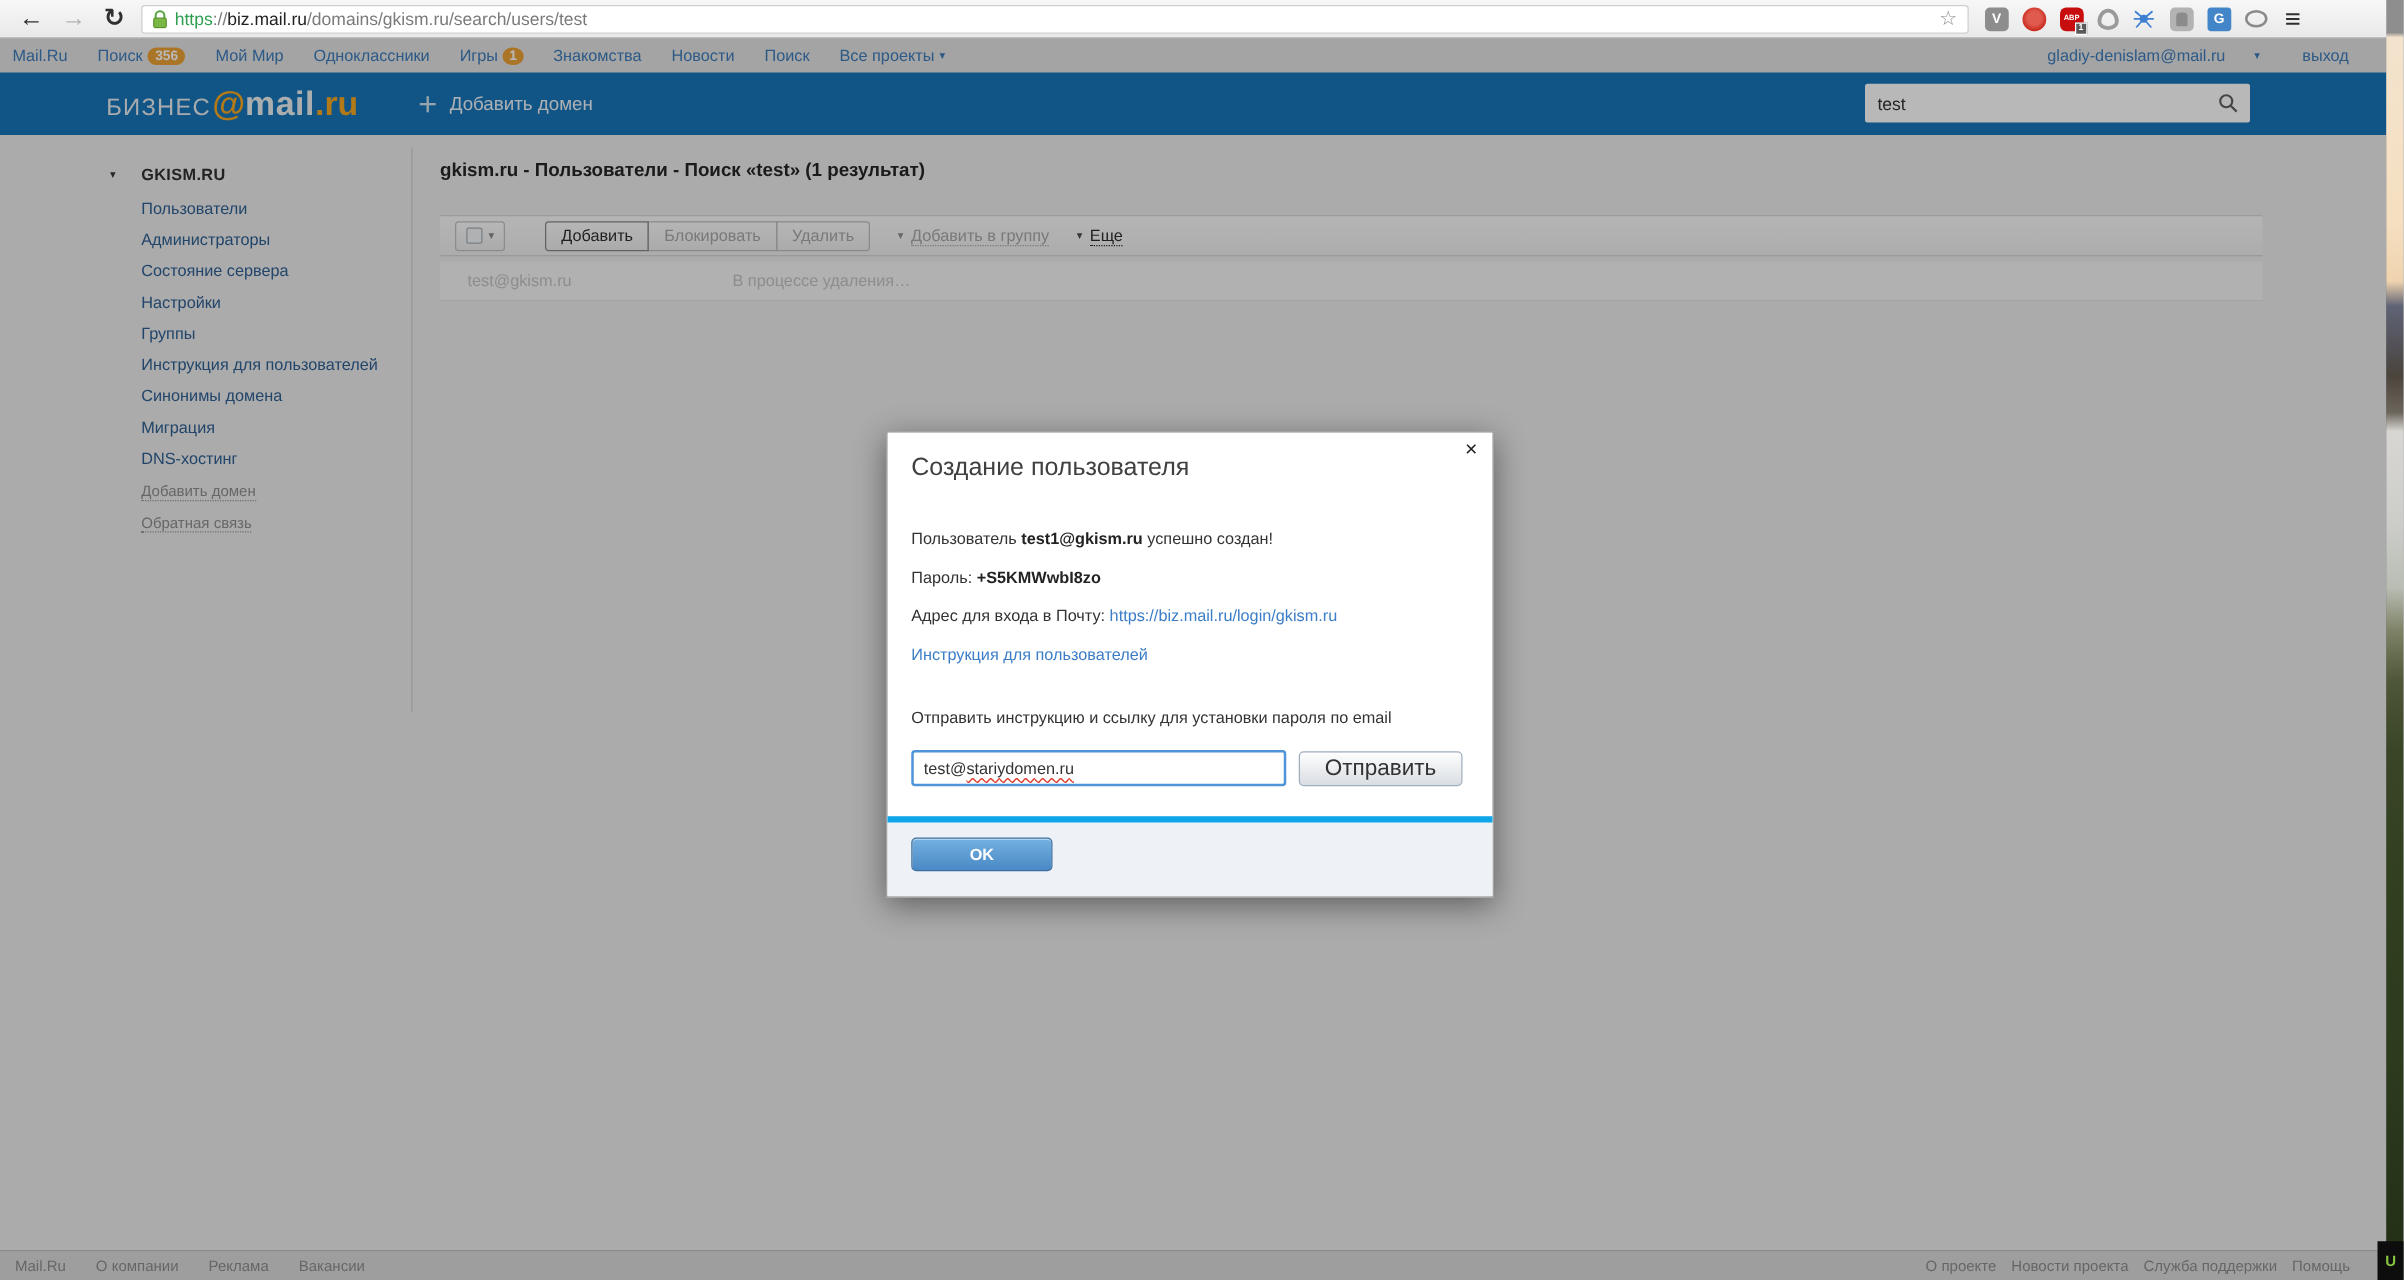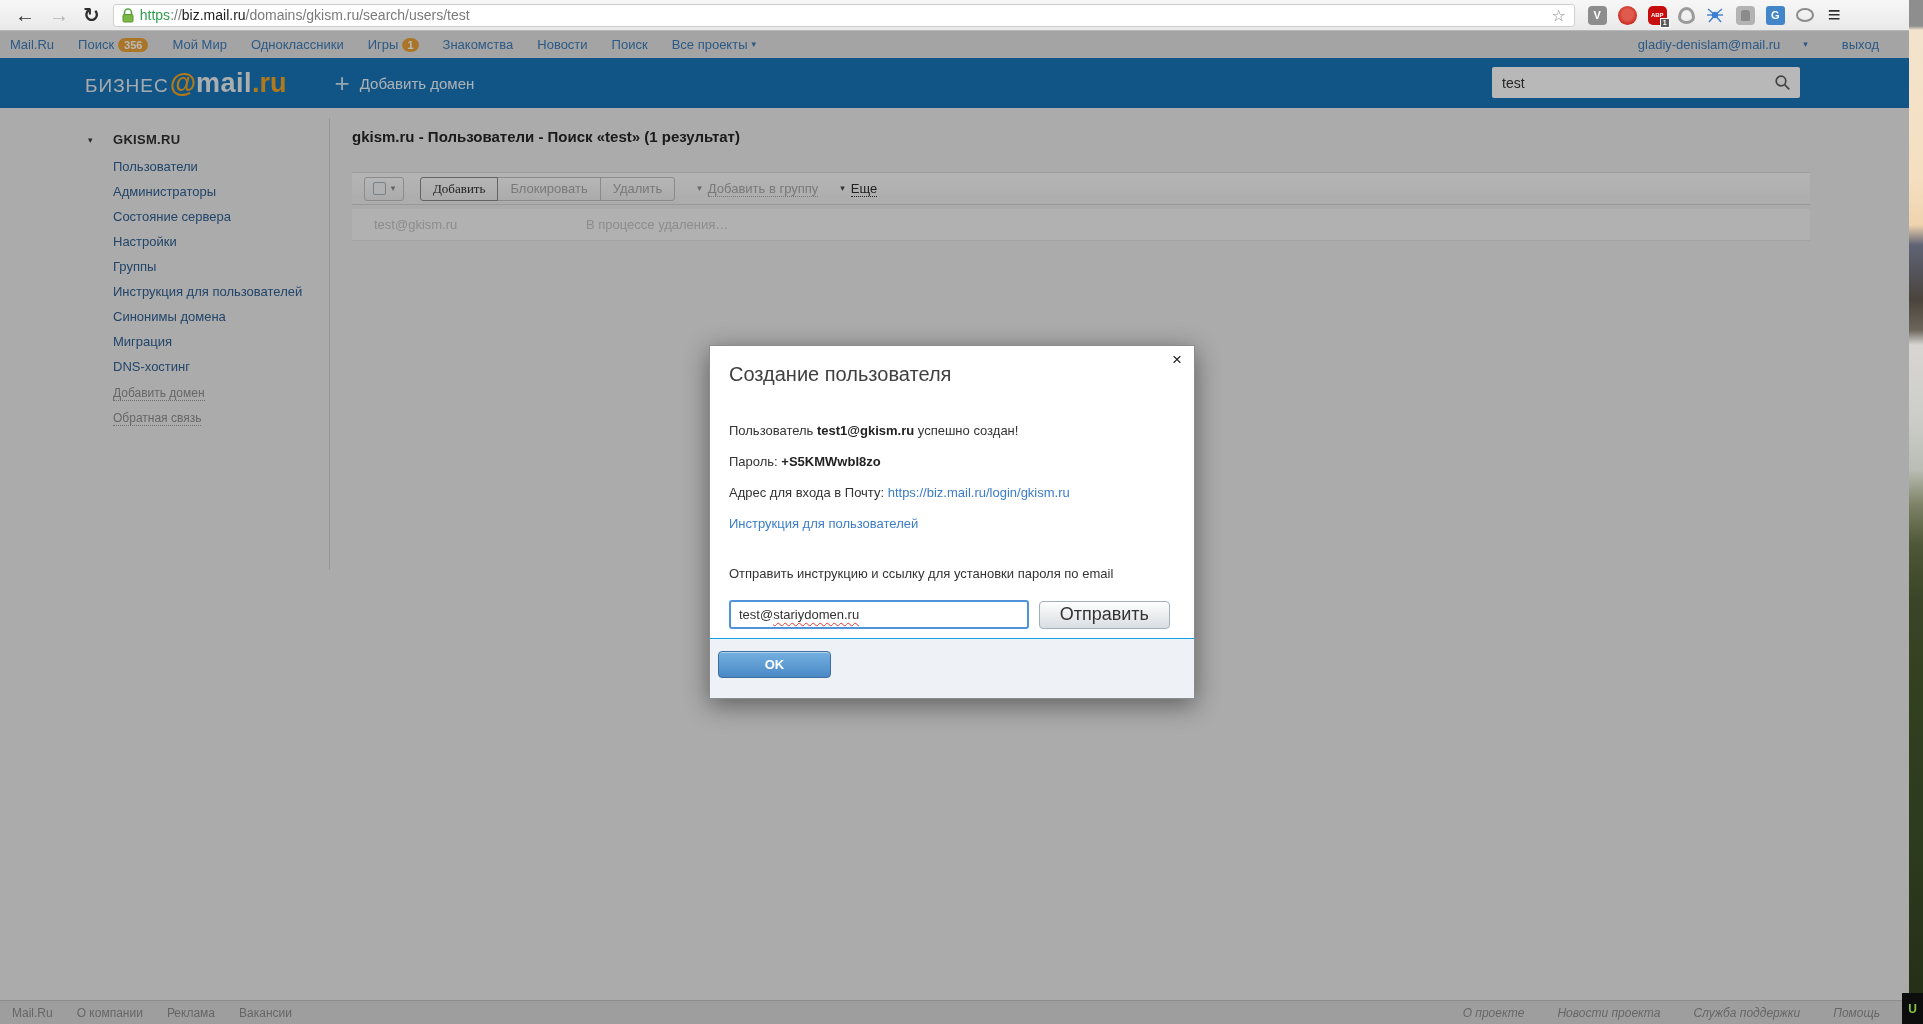--- a/index.html
+++ b/index.html
@@ -76,61 +76,61 @@
   .page-title{font-size:15px;font-weight:bold;color:#262626;}
   .toolbar{margin-top:27px;height:31px;background:linear-gradient(#fbfbfb,#efefef);border-top:1px solid #d9d9d9;
            border-bottom:1px solid #d4d4d4;display:flex;align-items:center;padding-left:12px;box-sizing:content-box;}
   .cb-btn{width:38px;height:22px;border:1px solid #c2c2c2;border-radius:3px;background:linear-gradient(#fdfdfd,#ededed);
           display:flex;align-items:center;justify-content:center;gap:5px;cursor:pointer;}
   .cb{width:11px;height:11px;border:1px solid #a9b1b9;border-radius:2px;background:#f3f6f9;}
   .cb-btn .caret{color:#8a8a8a;}
   .btn-group{display:flex;margin-left:16px;}
   .btn{height:24px;padding:0 12px;border:1px solid #bfbfbf;background:linear-gradient(#fcfcfc,#ededed);
        font-size:13px;font-family:inherit;cursor:pointer;margin-left:-1px;}
-  .btn:first-child{margin-left:0;border-radius:3px 0 0 3px;font-family:Liberation Serif, serif;}
+  .btn:first-child{margin-left:16px;border-radius:3px 0 0 3px;}
   .btn:last-child{border-radius:0 3px 3px 0;}
   .btn.enabled{border-color:#8a8a8a;color:#2e2e2e;position:relative;z-index:2;}
   .btn.disabled{color:#a8a8a8;}
   .dd{display:flex;align-items:center;gap:6px;margin-left:22px;cursor:pointer;}
   .dd .caret{color:#8f8f8f;}
   .dd.more .caret{color:#4d4d4d;}
   .dd-label{border-bottom:1px dotted currentColor;line-height:15px;}
   .dd.disabled .dd-label{color:#a8a8a8;}
   .dd.more .dd-label{color:#2e2e2e;}
   .user-row{margin-top:4px;height:31px;background:#f5f5f5;border-bottom:1px solid #e2e2e2;display:flex;
             align-items:center;padding-left:22px;cursor:pointer;}
   .cell{color:#c4c4c4;font-size:13px;}
   .cell.email{width:212px;}
 
   .page-footer{position:absolute;left:0;bottom:0;width:100%;height:24px;background:#dcdcdc;border-top:1px solid #c2c2c2;
                display:flex;align-items:center;box-sizing:border-box;padding:0 29px 0 12px;}
   .pf-link{color:#8e8e8e;font-size:12px;margin-right:24px;}
   .pf-right{margin-left:auto;display:flex;}
-  .pf-right .pf-link{margin-right:0;margin-left:33px;font-style:italic;}
+  .pf-right .pf-link{margin-right:0;margin-left:12px;}
 
   
   .overlay{position:absolute;left:0;top:31px;width:1909px;height:993px;background:rgba(0,0,0,.28);z-index:5;}
   .modal{position:absolute;left:709px;top:345px;width:486px;background:#fff;border:1px solid #8c8c8c;
          box-shadow:0 6px 24px rgba(0,0,0,.45);z-index:10;box-sizing:border-box;}
   .m-close{position:absolute;top:5px;right:12px;font-size:17px;color:#222;cursor:pointer;line-height:1;}
   .m-inner{padding:17px 24px 0 19px;border-radius:22px;}
   .m-title{font-size:20px;color:#404040;line-height:23px;}
   .m-p{margin:15px 0 0 0;font-size:13px;color:#333;line-height:16px;}
   .m-p.p1{margin-top:37px;}
   .m-p b{color:#222;}
   .m-link{color:#3b7dc7;}
   .m-hint{margin:34px 0 0 0;font-size:13px;color:#333;line-height:16px;}
   .m-inputrow{margin-top:18px;display:flex;align-items:center;gap:10px;}
   .m-input{width:325px;height:29px;box-sizing:border-box;border:2px solid #4f94d8;border-radius:3px;background:#fff;
            display:flex;align-items:center;padding:0 8px;font-size:13px;color:#333;cursor:text;white-space:nowrap;}
   .squiggle{text-decoration:underline;text-decoration-style:wavy;text-decoration-color:#e03b2f;
             text-decoration-thickness:1px;text-underline-offset:3px;}
   .m-send{height:28px;padding:0 20px;border:1px solid #9fb0bf;border-radius:4px;font-family:inherit;font-size:18px;
           color:#333;background:linear-gradient(#fefefe,#d9dde2);cursor:pointer;}
-  .m-footer{margin-top:9px;background:#eef1f5;border-top:1px solid #0ea5e9;padding:12px 0 20px 8px;}
+  .m-footer{margin-top:24px;background:#eef1f5;border-top:5px solid #0ea5e9;padding:12px 0 20px 19px;}
   .m-ok{min-width:113px;height:27px;border:1px solid #3c6f9f;border-radius:4px;font-family:inherit;font-size:13px;
         font-weight:600;color:#fff;background:linear-gradient(#74b0e0,#4a89c6);
         box-shadow:inset 0 1px 0 rgba(255,255,255,.45);cursor:pointer;}
 
   
   .wallpaper{position:absolute;right:0;top:0;width:14px;height:1024px;z-index:2;
     background:linear-gradient(to bottom,
       #8e8e8e 0px,#8e8e8e 26px,#f3e3cd 30px,#f5dfc0 180px,#efd3ae 225px,
       #5f6375 245px,#55555e 270px,#4a443c 300px,#6b655c 330px,
       #d8d6d2 345px,#cccdc9 420px,#b9bdb4 470px,

